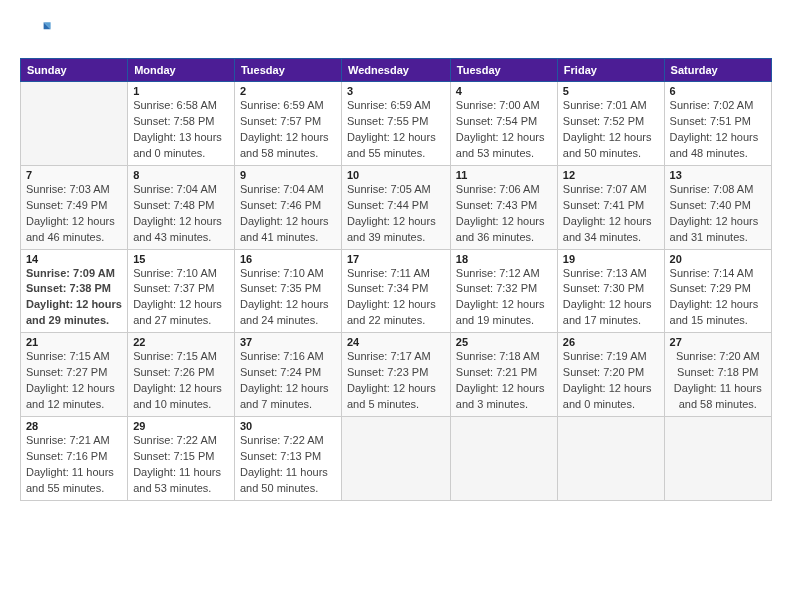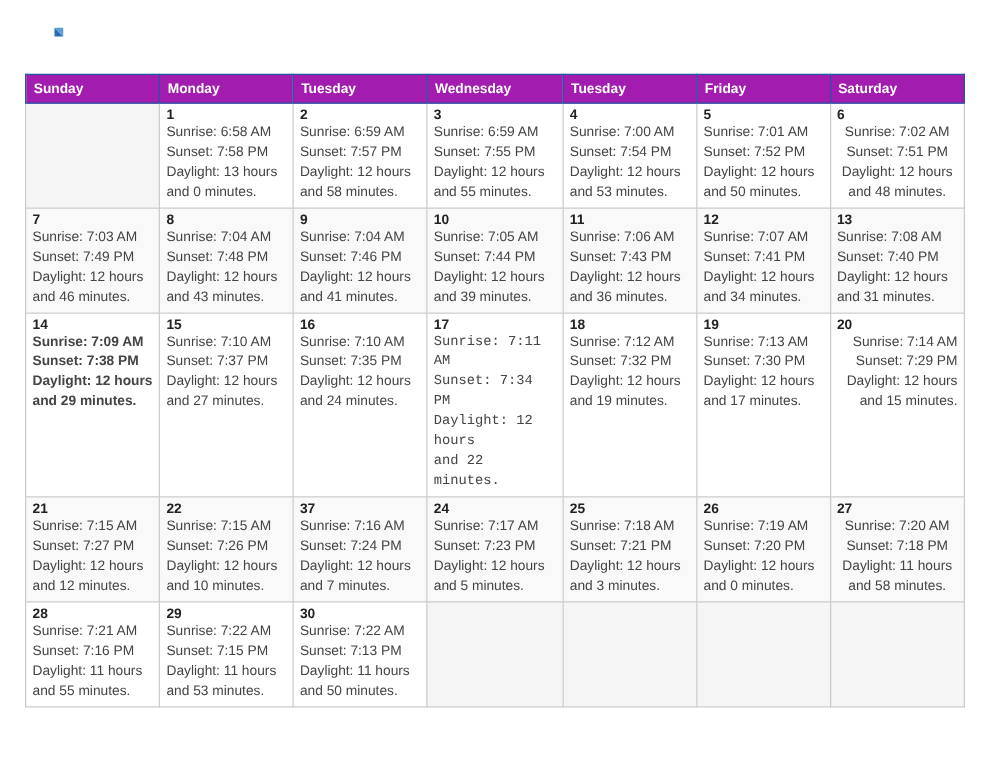--- a/index.html
+++ b/index.html
@@ -46,21 +46,21 @@
       color: #555;
       text-align: right;
     }
     .calendar {
       width: 100%;
       border-collapse: collapse;
       border: 1px solid #ccc;
       font-size: 10px;
     }
     .calendar th {
-      background: #a21caf;
+      background: #4c1d95;
       color: #fff;
       text-align: left;
       padding: 5px 6px;
       font-size: 11px;
       font-weight: bold;
       border: 1px solid #2155a0;
     }
     .calendar td {
       border: 1px solid #ccc;
       vertical-align: top;
@@ -157,21 +157,21 @@
           </td>
           <td>
             <span class="day-num">5</span>
             <div class="day-info" style="white-space: pre-line;">Sunrise: 7:01 AM
 Sunset: 7:52 PM
 Daylight: 12 hours
 and 50 minutes.</div>
           </td>
           <td>
             <span class="day-num">6</span>
-            <div class="day-info" style="white-space: pre-line; text-align: center;">Sunrise: 7:02 AM
+            <div class="day-info" style="white-space: pre-line;">Sunrise: 7:02 AM
 Sunset: 7:51 PM
 Daylight: 12 hours
 and 48 minutes.</div>
           </td>
         </tr>
         <tr>
           <td>
             <span class="day-num">7</span>
             <div class="day-info" style="white-space: pre-line;">Sunrise: 7:03 AM
 Sunset: 7:49 PM
@@ -238,42 +238,42 @@
           </td>
           <td>
             <span class="day-num">16</span>
             <div class="day-info" style="white-space: pre-line;">Sunrise: 7:10 AM
 Sunset: 7:35 PM
 Daylight: 12 hours
 and 24 minutes.</div>
           </td>
           <td>
             <span class="day-num">17</span>
-            <div class="day-info" style="white-space: pre-line; font-family: Liberation Mono, monospace;">Sunrise: 7:11 AM
+            <div class="day-info" style="white-space: pre-line;">Sunrise: 7:11 AM
 Sunset: 7:34 PM
 Daylight: 12 hours
 and 22 minutes.</div>
           </td>
           <td>
             <span class="day-num">18</span>
             <div class="day-info" style="white-space: pre-line;">Sunrise: 7:12 AM
 Sunset: 7:32 PM
 Daylight: 12 hours
 and 19 minutes.</div>
           </td>
           <td>
             <span class="day-num">19</span>
             <div class="day-info" style="white-space: pre-line;">Sunrise: 7:13 AM
 Sunset: 7:30 PM
 Daylight: 12 hours
 and 17 minutes.</div>
           </td>
           <td>
             <span class="day-num">20</span>
-            <div class="day-info" style="white-space: pre-line; text-align: right;">Sunrise: 7:14 AM
+            <div class="day-info" style="white-space: pre-line;">Sunrise: 7:14 AM
 Sunset: 7:29 PM
 Daylight: 12 hours
 and 15 minutes.</div>
           </td>
         </tr>
         <tr>
           <td>
             <span class="day-num">21</span>
             <div class="day-info" style="white-space: pre-line;">Sunrise: 7:15 AM
 Sunset: 7:27 PM

